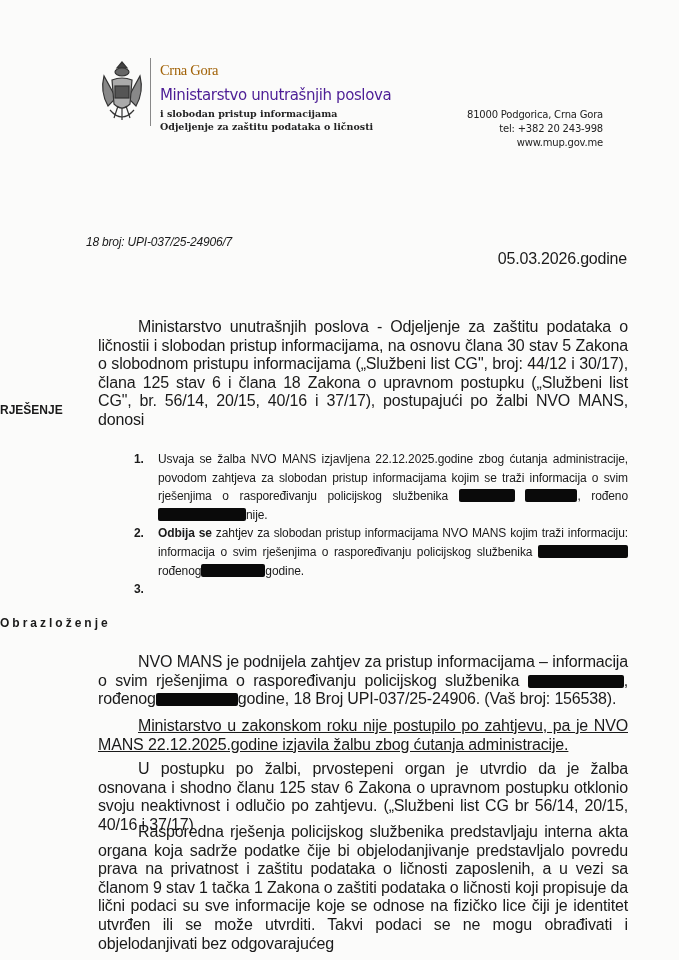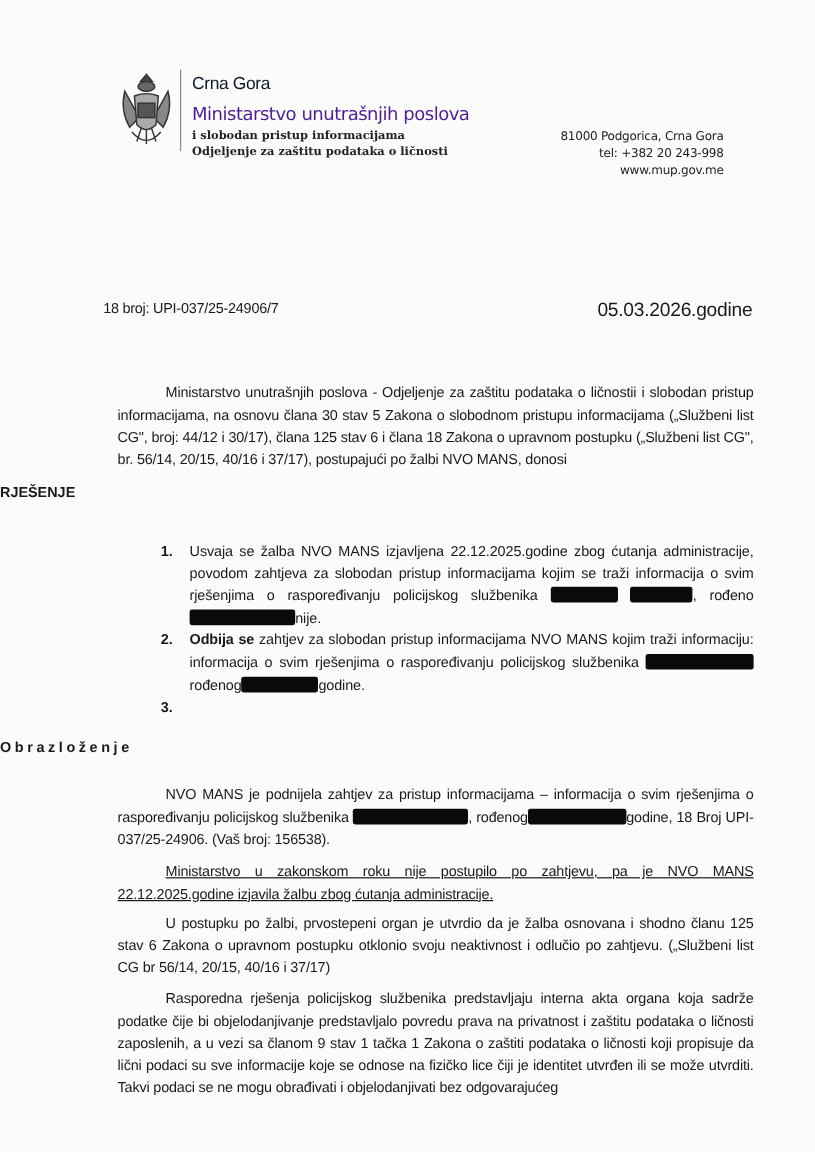--- a/index.html
+++ b/index.html
@@ -3,27 +3,27 @@
 <meta charset="utf-8">
 <style>
   html, body { margin: 0; padding: 0; }
   body {
     width: 679px; height: 960px; background: #fbfbfa; position: relative; overflow: hidden;
     font-family: "Liberation Sans", sans-serif; color: #1a1a1a;
   }
   .abs { position: absolute; }
   .crest { left: 98px; top: 58px; width: 48px; height: 70px; }
   .vline { left: 150px; top: 58px; width: 1px; height: 68px; background: #888; }
-  .country { left: 160px; top: 62px; font-size: 14.5px; color: #0f172a; font-family: Liberation Sans, sans-serif; letter-spacing: -0.3px; }
+  .country { left: 160px; top: 62px; font-size: 14.5px; color: #a16207; font-family: Liberation Serif, serif; letter-spacing: -0.3px; }
   .ministry { left: 160px; top: 86px; font-size: 15px; color: #4c1d95; font-family: "DejaVu Sans", sans-serif; letter-spacing: -0.4px; }
   .dept { left: 160px; top: 108px; font-size: 9.5px; font-weight: bold; font-family: "DejaVu Serif", serif; line-height: 12.5px; color: #222; }
   .addr { right: 76px; top: 108px; text-align: right; font-size: 10px; line-height: 13.8px; color: #222; font-family: "DejaVu Sans", sans-serif; letter-spacing: -0.2px; }
-  .ref { left: 86px; top: 250px; font-size: 12px; letter-spacing: -0.2px; }
+  .ref { left: 86px; top: 235px; font-size: 12px; letter-spacing: -0.2px; font-style: italic; }
   .date { right: 52px; top: 250px; font-size: 16px; letter-spacing: -0.2px; }
-  .para { font-size: 12px; line-height: 18.6px; text-align: justify; letter-spacing: -0.15px; }
+  .para { font-size: 16px; line-height: 18.6px; text-align: justify; letter-spacing: -0.15px; }
   .p1 { left: 98px; top: 318px; width: 530px; text-indent: 40px; }
   .heading { left: 0; width: 679px; font-weight: bold; font-size: 12px; }
   .h1 { top: 403px; }
   .h2 { top: 616px; letter-spacing: 3px; }
   .list { left: 134px; top: 450px; width: 494px; }
   .li { position: relative; padding-left: 24px; font-size: 12px; line-height: 18.6px; text-align: justify; letter-spacing: -0.1px; }
   .li .num { position: absolute; left: 0; top: 0; font-weight: bold; }
   .redact { display: inline-block; background: #0a0a0a; height: 13px; vertical-align: -2px; border-radius: 2px; }
   .p2 { left: 98px; top: 653px; width: 530px; text-indent: 40px; }
   .p3 { left: 98px; top: 717px; width: 530px; text-indent: 40px; text-decoration: underline; }

